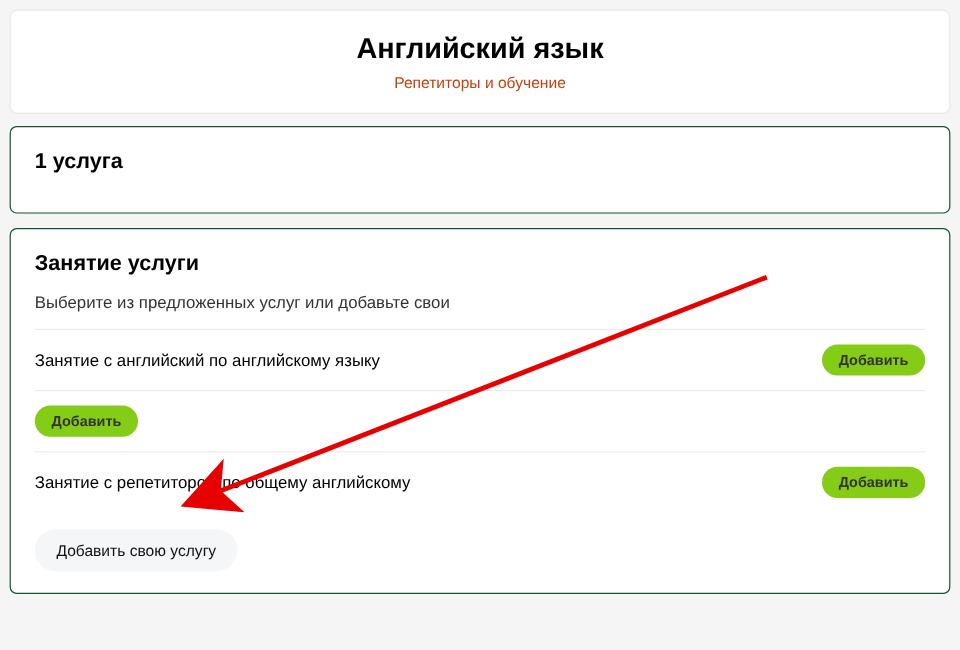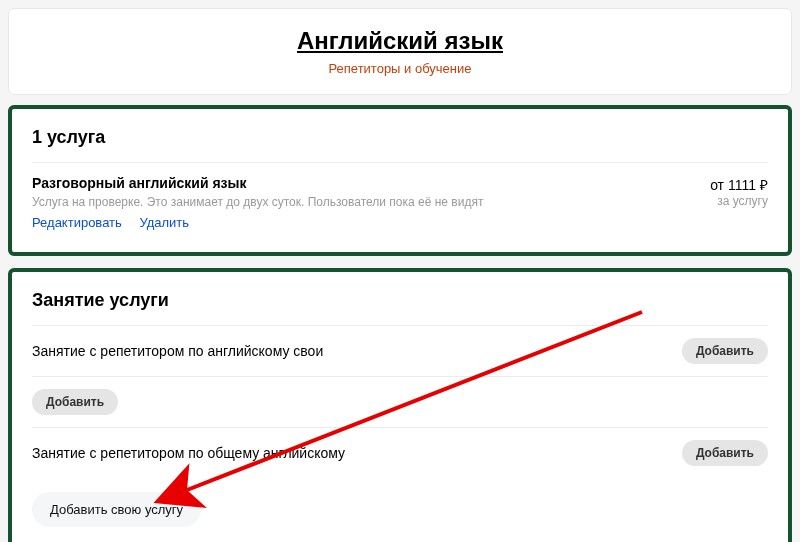--- a/index.html
+++ b/index.html
@@ -1,69 +1,56 @@
 <!DOCTYPE html>
 <html><head>
   <meta charset="utf-8">
   <style>
     * { margin: 0; padding: 0; box-sizing: border-box; }
     body { font-family: Arial, 'Helvetica Neue', sans-serif; background: #f5f5f5; padding: 8px; width: 800px; }
     .page-header { text-align: center; padding: 18px 0 18px; background: #fff; border: 1px solid #e8e8e8; border-radius: 6px; margin-bottom: 10px; }
-    .page-title { font-size: 24px; font-weight: 700; color: #000; margin-bottom: 6px; text-decoration: underline; }
+    .page-title { font-size: 24px; font-weight: 700; color: #000; margin-bottom: 6px; }
     .page-subtitle { font-size: 13px; color: #c2410c; }
-    .card { background: #fff; border: 4px solid #14532d; border-radius: 6px; padding: 18px 20px; margin-bottom: 12px; position: relative; }
+    .card { background: #fff; border: 1px solid #14532d; border-radius: 6px; padding: 18px 20px; margin-bottom: 12px; position: relative; }
     .card-title { font-size: 18px; font-weight: 700; color: #000; margin-bottom: 14px; }
     .service-row { border-top: 1px solid #ececec; padding: 12px 0 4px; display: flex; justify-content: space-between; align-items: flex-start; }
     .service-left { flex: 1; }
     .service-name { font-size: 14px; font-weight: 700; color: #000; margin-bottom: 4px; }
     .service-status { font-size: 12px; color: #9a9a9a; margin-bottom: 6px; }
     .service-actions { font-size: 13px; }
     .service-actions a { color: #0a4ed0; text-decoration: none; margin-right: 14px; cursor: pointer; }
     .service-right { text-align: right; min-width: 100px; }
     .price-line { font-size: 14px; color: #000; white-space: nowrap; }
     .price-unit { font-size: 12px; color: #9a9a9a; }
     .add-description { font-size: 14px; color: #333; margin-bottom: 14px; }
     .suggestion-row { border-top: 1px solid #ececec; padding: 12px 0; display: flex; justify-content: space-between; align-items: center; }
     .suggestion-label { font-size: 14px; color: #000; }
-    .add-btn { background: #e5e5e5; border: none; border-radius: 16px; padding: 6px 14px; font-size: 12px; font-weight: 700; color: #333; cursor: pointer; text-align: center; }
+    .add-btn { background: #84cc16; border: none; border-radius: 16px; padding: 6px 14px; font-size: 12px; font-weight: 700; color: #333; cursor: pointer; text-align: center; }
     .custom-btn-wrap { padding-top: 14px; }
     .custom-btn { background: #f4f6f8; border: none; border-radius: 18px; padding: 10px 18px; font-size: 13px; color: #111; cursor: pointer; }
     .arrow-overlay { position: absolute; pointer-events: none; left: 0; top: 0; }
   </style>
 </head>
 <body>
 
 <div class="page-header">
   <div class="page-title">Английский язык</div>
   <div class="page-subtitle">Репетиторы и обучение</div>
 </div>
 
 <div class="card">
   <div class="card-title">1 услуга</div>
-  <div class="service-row">
-    <div class="service-left">
-      <div class="service-name">Разговорный английский язык</div>
-      <div class="service-status">Услуга на проверке. Это занимает до двух суток. Пользователи пока её не видят</div>
-      <div class="service-actions">
-        <a>Редактировать</a>
-        <a>Удалить</a>
-      </div>
-    </div>
-    <div class="service-right">
-      <div class="price-line">от 1111 ₽</div>
-      <div class="price-unit">за услугу</div>
-    </div>
-  </div>
 </div>
 
 <div class="card" style="position:relative;">
   <div class="card-title">Занятие услуги</div>
+  <div class="add-description">Выберите из предложенных услуг или добавьте свои</div>
 
   <div class="suggestion-row">
-    <div class="suggestion-label">Занятие с репетитором по английскому свои</div>
+    <div class="suggestion-label">Занятие с английский по английскому языку</div>
     <button class="add-btn">Добавить</button>
   </div>
   <div class="suggestion-row">
     <button class="add-btn">Добавить</button>
   </div>
   <div class="suggestion-row">
     <div class="suggestion-label">Занятие с репетитором по общему английскому</div>
     <button class="add-btn">Добавить</button>
   </div>
 

